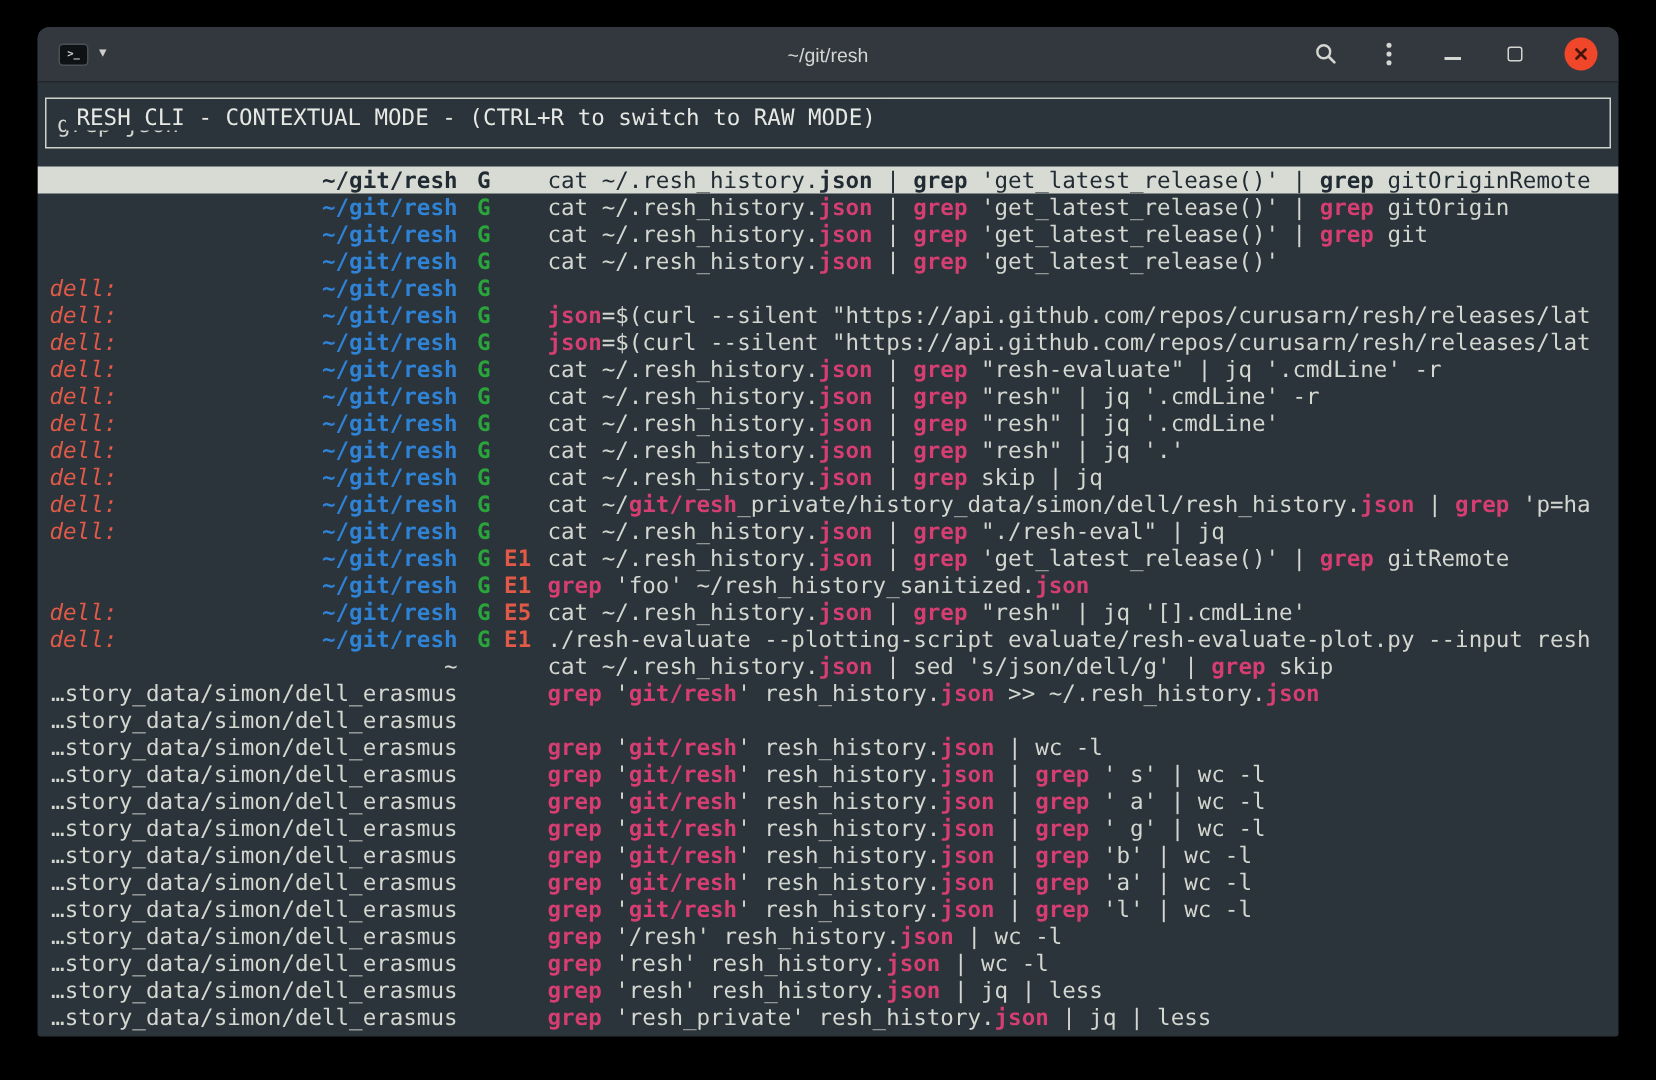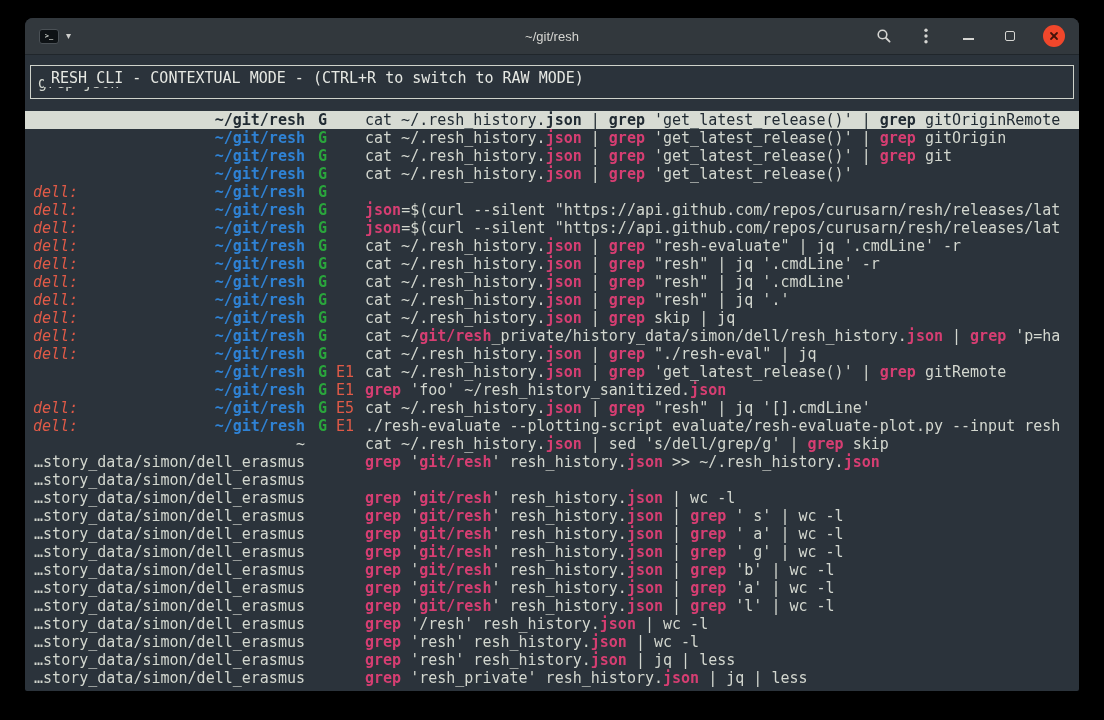--- a/index.html
+++ b/index.html
@@ -40,21 +40,21 @@
   .box-query{white-space:pre;color:var(--foreground);}
 
   .history{margin-top:12px;}
   .row{display:flex;height:18px;line-height:18px;padding-left:8px;white-space:pre;}
   .cell-ctx{flex:0 0 272px;position:relative;height:18px;}
   .host{position:absolute;left:0;top:0;color:var(--host);font-style:italic;}
   .path{position:absolute;right:0;top:0;color:var(--foreground);}
   .path.ctx-dir{color:var(--context-dir);font-weight:bold;}
   .cell-flags{flex:0 0 60px;padding-left:13px;}
   .flag-git{color:var(--git-flag);font-weight:bold;}
-  .flag-err{color:var(--error-flag);font-weight:normal;}
+  .flag-err{color:var(--error-flag);font-weight:bold;}
   .cell-cmd{flex:1 1 auto;min-width:0;overflow:hidden;}
   .hl{color:var(--match);font-weight:bold;}
 
   .row.selected{background:var(--selection-bg);}
   .row.selected .host,.row.selected .path,.row.selected .flag-git,
   .row.selected .flag-err,.row.selected .cell-cmd,.row.selected .hl{color:var(--selection-fg);}
 </style>
 </head>
 <body>
 
@@ -115,21 +115,21 @@
           <div class="row"><span class="cell-ctx"><span class="host">dell:</span><span class="path ctx-dir">~/git/resh</span></span><span class="cell-flags"><span class="flag-git">G</span></span><span class="cell-cmd"><span>cat ~/.resh_history.</span><span class="hl">json</span><span> | </span><span class="hl">grep</span><span> "resh" | jq '.cmdLine' -r</span></span></div>
           <div class="row"><span class="cell-ctx"><span class="host">dell:</span><span class="path ctx-dir">~/git/resh</span></span><span class="cell-flags"><span class="flag-git">G</span></span><span class="cell-cmd"><span>cat ~/.resh_history.</span><span class="hl">json</span><span> | </span><span class="hl">grep</span><span> "resh" | jq '.cmdLine'</span></span></div>
           <div class="row"><span class="cell-ctx"><span class="host">dell:</span><span class="path ctx-dir">~/git/resh</span></span><span class="cell-flags"><span class="flag-git">G</span></span><span class="cell-cmd"><span>cat ~/.resh_history.</span><span class="hl">json</span><span> | </span><span class="hl">grep</span><span> "resh" | jq '.'</span></span></div>
           <div class="row"><span class="cell-ctx"><span class="host">dell:</span><span class="path ctx-dir">~/git/resh</span></span><span class="cell-flags"><span class="flag-git">G</span></span><span class="cell-cmd"><span>cat ~/.resh_history.</span><span class="hl">json</span><span> | </span><span class="hl">grep</span><span> skip | jq</span></span></div>
           <div class="row"><span class="cell-ctx"><span class="host">dell:</span><span class="path ctx-dir">~/git/resh</span></span><span class="cell-flags"><span class="flag-git">G</span></span><span class="cell-cmd"><span>cat ~/</span><span class="hl">git/resh</span><span>_private/history_data/simon/dell/resh_history.</span><span class="hl">json</span><span> | </span><span class="hl">grep</span><span> 'p=ha</span></span></div>
           <div class="row"><span class="cell-ctx"><span class="host">dell:</span><span class="path ctx-dir">~/git/resh</span></span><span class="cell-flags"><span class="flag-git">G</span></span><span class="cell-cmd"><span>cat ~/.resh_history.</span><span class="hl">json</span><span> | </span><span class="hl">grep</span><span> "./resh-eval" | jq</span></span></div>
           <div class="row"><span class="cell-ctx"><span class="host"></span><span class="path ctx-dir">~/git/resh</span></span><span class="cell-flags"><span class="flag-git">G</span> <span class="flag-err">E1</span></span><span class="cell-cmd"><span>cat ~/.resh_history.</span><span class="hl">json</span><span> | </span><span class="hl">grep</span><span> 'get_latest_release()' | </span><span class="hl">grep</span><span> gitRemote</span></span></div>
           <div class="row"><span class="cell-ctx"><span class="host"></span><span class="path ctx-dir">~/git/resh</span></span><span class="cell-flags"><span class="flag-git">G</span> <span class="flag-err">E1</span></span><span class="cell-cmd"><span class="hl">grep</span><span> 'foo' ~/resh_history_sanitized.</span><span class="hl">json</span></span></div>
           <div class="row"><span class="cell-ctx"><span class="host">dell:</span><span class="path ctx-dir">~/git/resh</span></span><span class="cell-flags"><span class="flag-git">G</span> <span class="flag-err">E5</span></span><span class="cell-cmd"><span>cat ~/.resh_history.</span><span class="hl">json</span><span> | </span><span class="hl">grep</span><span> "resh" | jq '[].cmdLine'</span></span></div>
           <div class="row"><span class="cell-ctx"><span class="host">dell:</span><span class="path ctx-dir">~/git/resh</span></span><span class="cell-flags"><span class="flag-git">G</span> <span class="flag-err">E1</span></span><span class="cell-cmd"><span>./resh-evaluate --plotting-script evaluate/resh-evaluate-plot.py --input resh</span></span></div>
-          <div class="row"><span class="cell-ctx"><span class="host"></span><span class="path">~</span></span><span class="cell-flags"></span><span class="cell-cmd"><span>cat ~/.resh_history.</span><span class="hl">json</span><span> | sed 's/dell/grep/g' | </span><span class="hl">grep</span><span> skip</span></span></div>
+          <div class="row"><span class="cell-ctx"><span class="host"></span><span class="path">~</span></span><span class="cell-flags"></span><span class="cell-cmd"><span>cat ~/.resh_history.</span><span class="hl">json</span><span> | sed 's/json/dell/g' | </span><span class="hl">grep</span><span> skip</span></span></div>
           <div class="row"><span class="cell-ctx"><span class="host"></span><span class="path">…story_data/simon/dell_erasmus</span></span><span class="cell-flags"></span><span class="cell-cmd"><span class="hl">grep</span><span> '</span><span class="hl">git/resh</span><span>' resh_history.</span><span class="hl">json</span><span> &gt;&gt; ~/.resh_history.</span><span class="hl">json</span></span></div>
           <div class="row"><span class="cell-ctx"><span class="host"></span><span class="path">…story_data/simon/dell_erasmus</span></span><span class="cell-flags"></span></div>
           <div class="row"><span class="cell-ctx"><span class="host"></span><span class="path">…story_data/simon/dell_erasmus</span></span><span class="cell-flags"></span><span class="cell-cmd"><span class="hl">grep</span><span> '</span><span class="hl">git/resh</span><span>' resh_history.</span><span class="hl">json</span><span> | wc -l</span></span></div>
           <div class="row"><span class="cell-ctx"><span class="host"></span><span class="path">…story_data/simon/dell_erasmus</span></span><span class="cell-flags"></span><span class="cell-cmd"><span class="hl">grep</span><span> '</span><span class="hl">git/resh</span><span>' resh_history.</span><span class="hl">json</span><span> | </span><span class="hl">grep</span><span> ' s' | wc -l</span></span></div>
           <div class="row"><span class="cell-ctx"><span class="host"></span><span class="path">…story_data/simon/dell_erasmus</span></span><span class="cell-flags"></span><span class="cell-cmd"><span class="hl">grep</span><span> '</span><span class="hl">git/resh</span><span>' resh_history.</span><span class="hl">json</span><span> | </span><span class="hl">grep</span><span> ' a' | wc -l</span></span></div>
           <div class="row"><span class="cell-ctx"><span class="host"></span><span class="path">…story_data/simon/dell_erasmus</span></span><span class="cell-flags"></span><span class="cell-cmd"><span class="hl">grep</span><span> '</span><span class="hl">git/resh</span><span>' resh_history.</span><span class="hl">json</span><span> | </span><span class="hl">grep</span><span> ' g' | wc -l</span></span></div>
           <div class="row"><span class="cell-ctx"><span class="host"></span><span class="path">…story_data/simon/dell_erasmus</span></span><span class="cell-flags"></span><span class="cell-cmd"><span class="hl">grep</span><span> '</span><span class="hl">git/resh</span><span>' resh_history.</span><span class="hl">json</span><span> | </span><span class="hl">grep</span><span> 'b' | wc -l</span></span></div>
           <div class="row"><span class="cell-ctx"><span class="host"></span><span class="path">…story_data/simon/dell_erasmus</span></span><span class="cell-flags"></span><span class="cell-cmd"><span class="hl">grep</span><span> '</span><span class="hl">git/resh</span><span>' resh_history.</span><span class="hl">json</span><span> | </span><span class="hl">grep</span><span> 'a' | wc -l</span></span></div>
           <div class="row"><span class="cell-ctx"><span class="host"></span><span class="path">…story_data/simon/dell_erasmus</span></span><span class="cell-flags"></span><span class="cell-cmd"><span class="hl">grep</span><span> '</span><span class="hl">git/resh</span><span>' resh_history.</span><span class="hl">json</span><span> | </span><span class="hl">grep</span><span> 'l' | wc -l</span></span></div>
           <div class="row"><span class="cell-ctx"><span class="host"></span><span class="path">…story_data/simon/dell_erasmus</span></span><span class="cell-flags"></span><span class="cell-cmd"><span class="hl">grep</span><span> '/resh' resh_history.</span><span class="hl">json</span><span> | wc -l</span></span></div>

